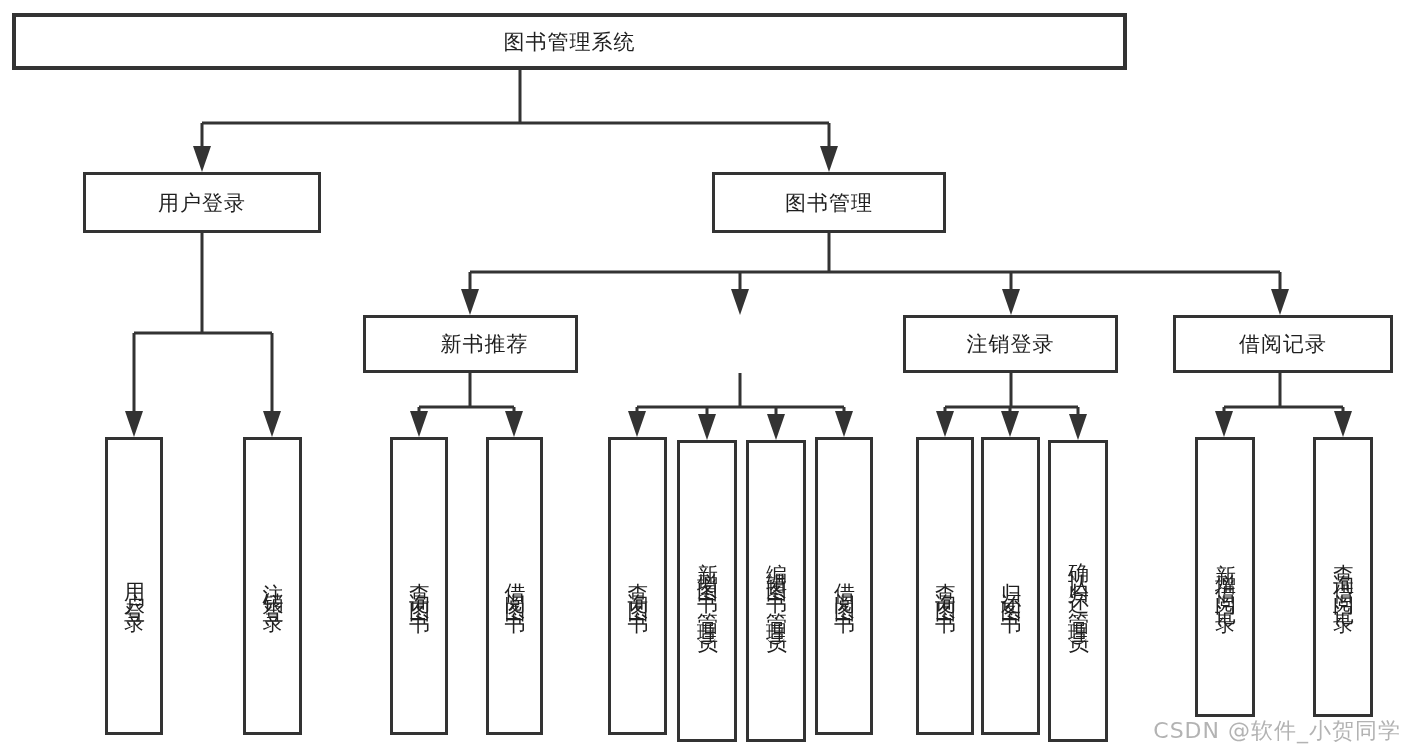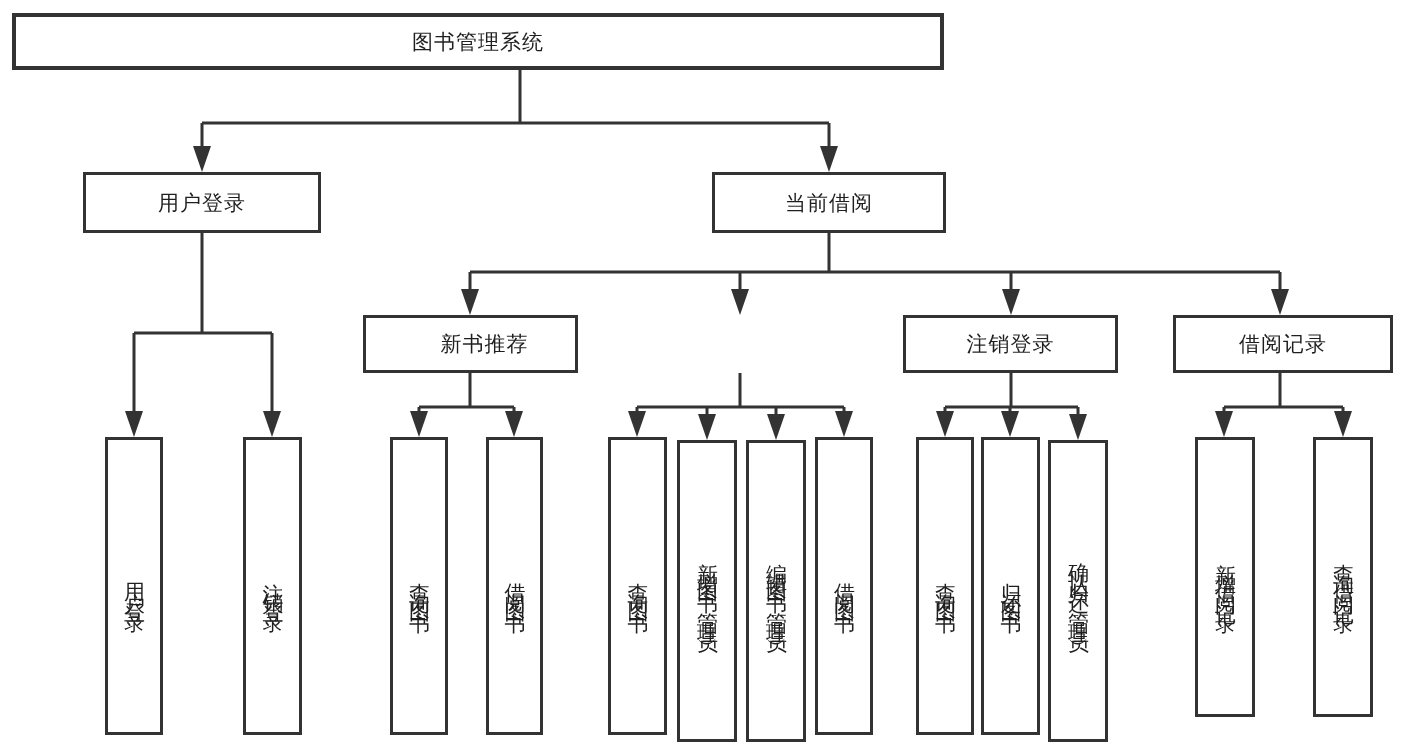--- a/index.html
+++ b/index.html
@@ -104,29 +104,29 @@
     <polygon points="698,414 716,414 707,440"></polygon>
     <polygon points="767,414 785,414 776,440"></polygon>
     <polygon points="835,411 853,411 844,437"></polygon>
     <polygon points="936,411 954,411 945,437"></polygon>
     <polygon points="1001,411 1019,411 1010,437"></polygon>
     <polygon points="1069,414 1087,414 1078,440"></polygon>
     <polygon points="1215,411 1233,411 1224,437"></polygon>
     <polygon points="1334,411 1352,411 1343,437"></polygon>
   </svg>
 
-  <div class="box root" style="left:12px; top:13px; width:932px; height:57px;">
+  <div class="box root" style="left:12px; top:13px; width:1115px; height:57px;">
     <span class="hlabel">图书管理系统</span>
   </div>
 
   <div class="box" style="left:83px; top:172px; width:238px; height:61px;">
     <span class="hlabel">用户登录</span>
   </div>
   <div class="box" style="left:712px; top:172px; width:234px; height:61px;">
-    <span class="hlabel">当前借阅</span>
+    <span class="hlabel">图书管理</span>
   </div>
 
   <div class="box" style="left:363px; top:315px; width:215px; height:58px;padding-left:28px;">
     <span class="hlabel">新书推荐</span>
   </div>
   <div class="box" style="left:903px; top:315px; width:215px; height:58px;">
     <span class="hlabel">注销登录</span>
   </div>
   <div class="box" style="left:1173px; top:315px; width:220px; height:58px;">
     <span class="hlabel">借阅记录</span>
@@ -169,14 +169,15 @@
     <span class="vlabel">确认归还（管理员）</span>
   </div>
 
   <div class="box vbox" style="left:1195px; top:437px; width:60px; height:280px;">
     <span class="vlabel">新增借阅记录</span>
   </div>
   <div class="box vbox" style="left:1313px; top:437px; width:60px; height:280px;">
     <span class="vlabel">查询借阅记录</span>
   </div>
 
+  <div class="watermark">CSDN @软件_小贺同学</div>
 
 </div>
 
 </body></html>

